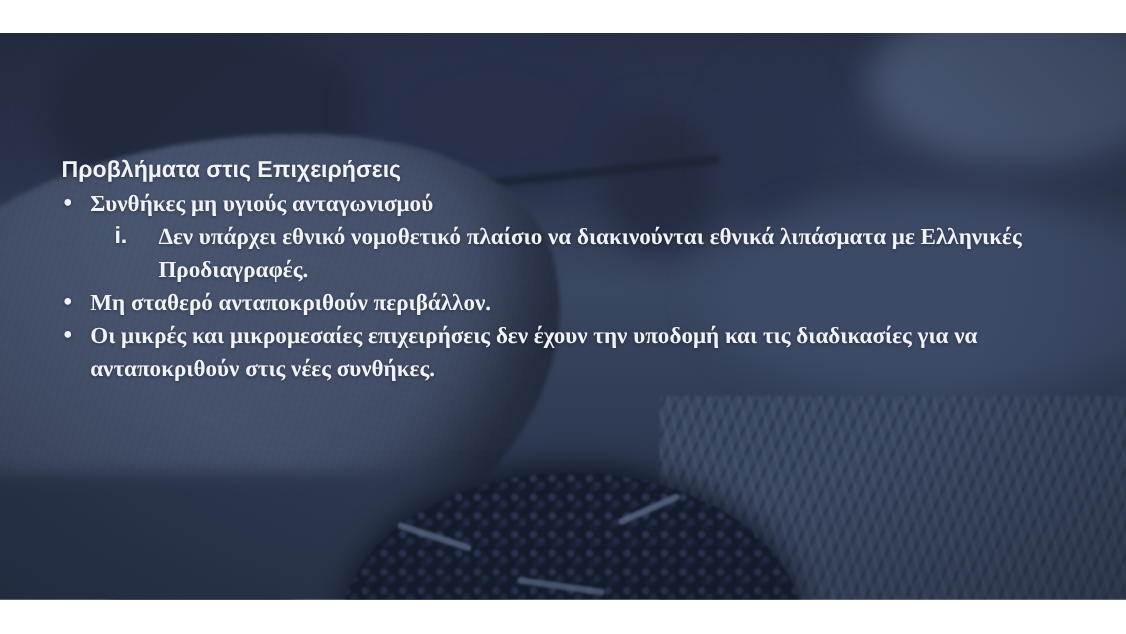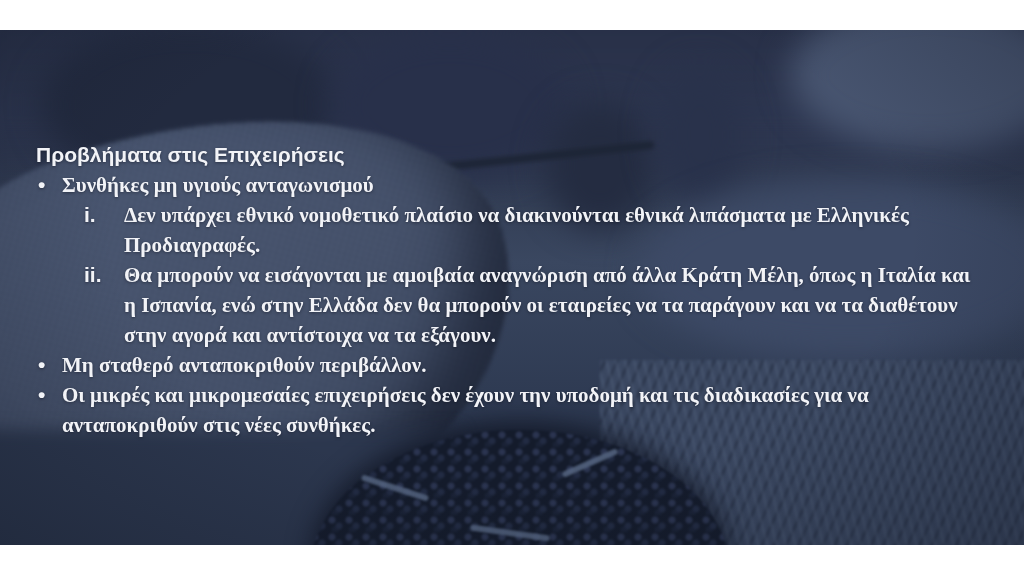--- a/index.html
+++ b/index.html
@@ -68,21 +68,21 @@
       repeating-linear-gradient(-65deg, rgba(24,31,48,0.55)  0 2px, rgba(0,0,0,0) 2px 11px),
       #3a4760;
     filter:blur(1.5px);
   }
   .vignette{
     left:0;top:0;width:1024px;height:515px;
     background:radial-gradient(ellipse at 50% 40%, rgba(40,50,75,0) 55%, rgba(18,24,38,0.38) 100%);
   }
   
   .text-block{
-    position:absolute;left:36px;top:140px;width:938px;
+    position:absolute;left:56px;top:140px;width:938px;
     color:#f2f3f7;font-size:21px;line-height:30px;font-weight:700;
     text-shadow:0 1px 3px rgba(10,14,24,0.45);
   }
   .row{display:flex;align-items:flex-start;}
   .row .marker{flex:0 0 auto;}
   .l1 .marker{width:26px;padding-left:2px;box-sizing:border-box;}
   .l2{margin-left:48px;}
   .l2 .marker{width:40px;}
   .btext{flex:1 1 auto;font-family:Liberation Serif, serif;}
 </style>
@@ -114,24 +114,20 @@
   <div class="row l1">
     <span class="marker">•</span>
     <div class="btext">Συνθήκες μη υγιούς ανταγωνισμού</div>
   </div>
 
   <div class="row l2">
     <span class="marker">i.</span>
     <div class="btext">Δεν υπάρχει εθνικό νομοθετικό πλαίσιο να διακινούνται εθνικά λιπάσματα με Ελληνικές Προδιαγραφές.</div>
   </div>
 
-  <div class="row l2">
-    <span class="marker">ii.</span>
-    <div class="btext">Θα μπορούν να εισάγονται με αμοιβαία αναγνώριση από άλλα Κράτη Μέλη, όπως η Ιταλία και η Ισπανία, ενώ στην Ελλάδα δεν θα μπορούν οι εταιρείες να τα παράγουν και να τα διαθέτουν στην αγορά και αντίστοιχα να τα εξάγουν.</div>
-  </div>
 
   <div class="row l1">
     <span class="marker">•</span>
     <div class="btext">Μη σταθερό ανταποκριθούν περιβάλλον.</div>
   </div>
 
   <div class="row l1">
     <span class="marker">•</span>
     <div class="btext">Οι μικρές και μικρομεσαίες επιχειρήσεις δεν έχουν την υποδομή και τις διαδικασίες για να ανταποκριθούν στις νέες συνθήκες.</div>
   </div>

